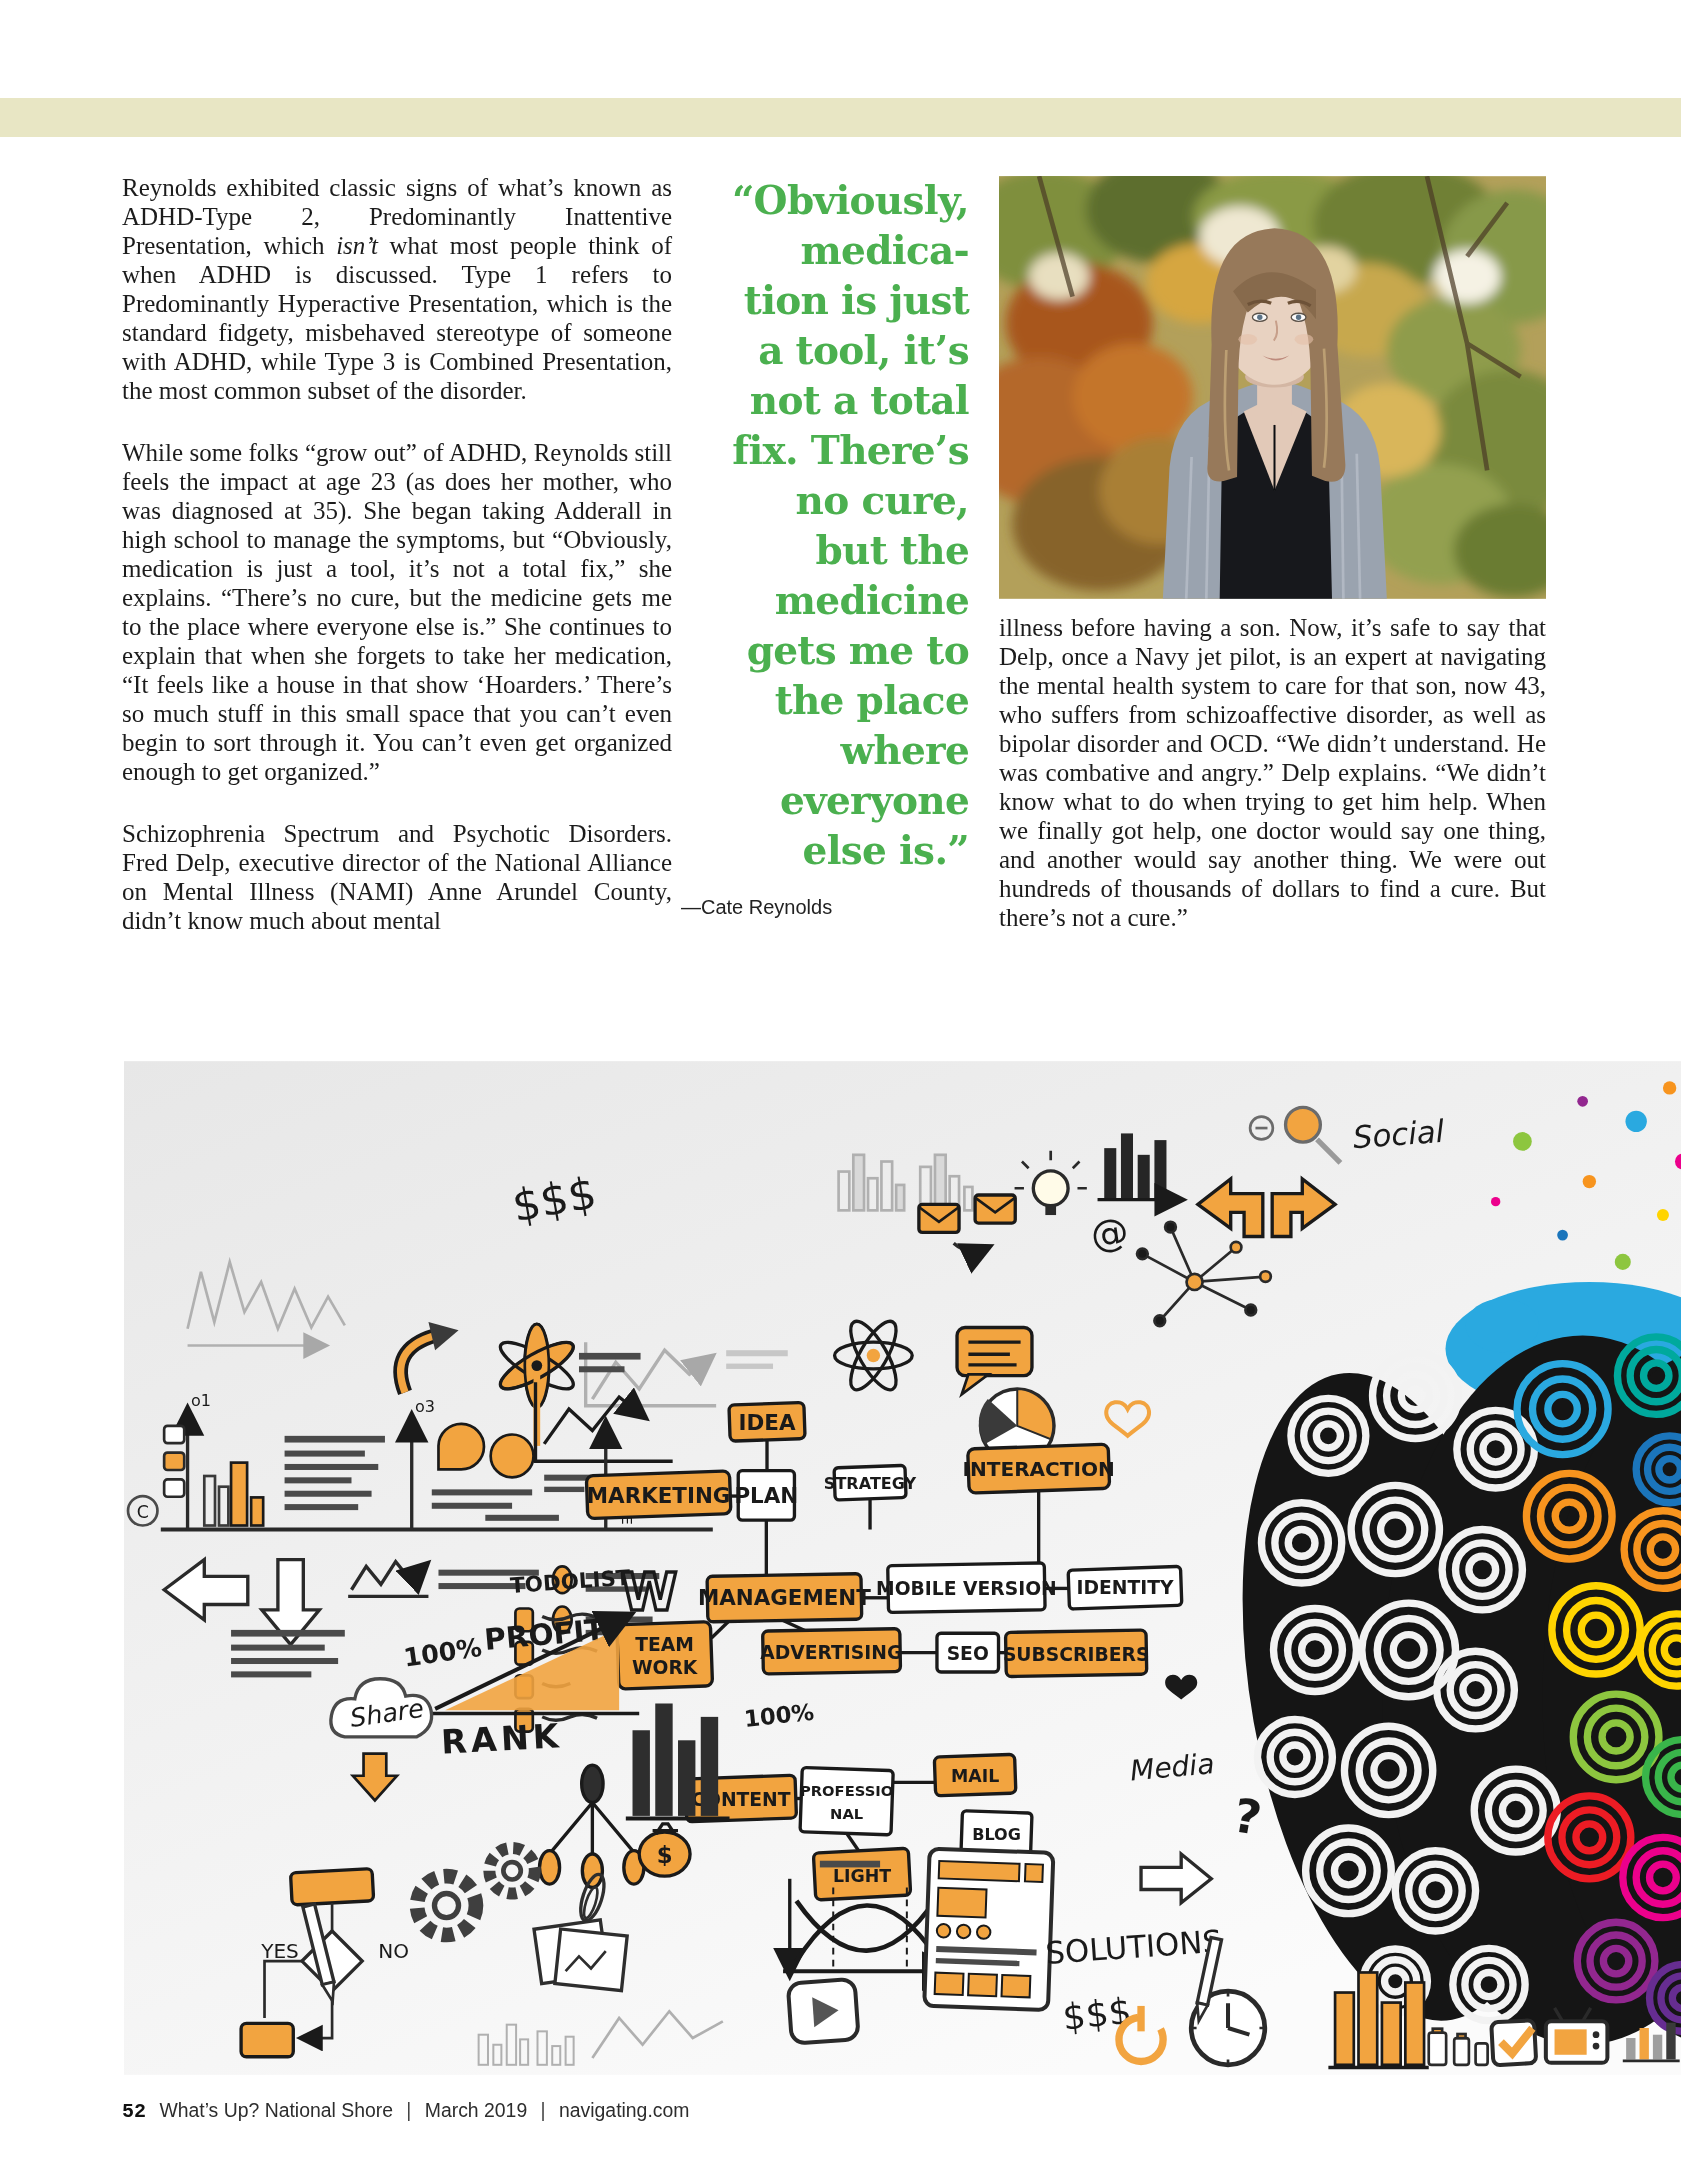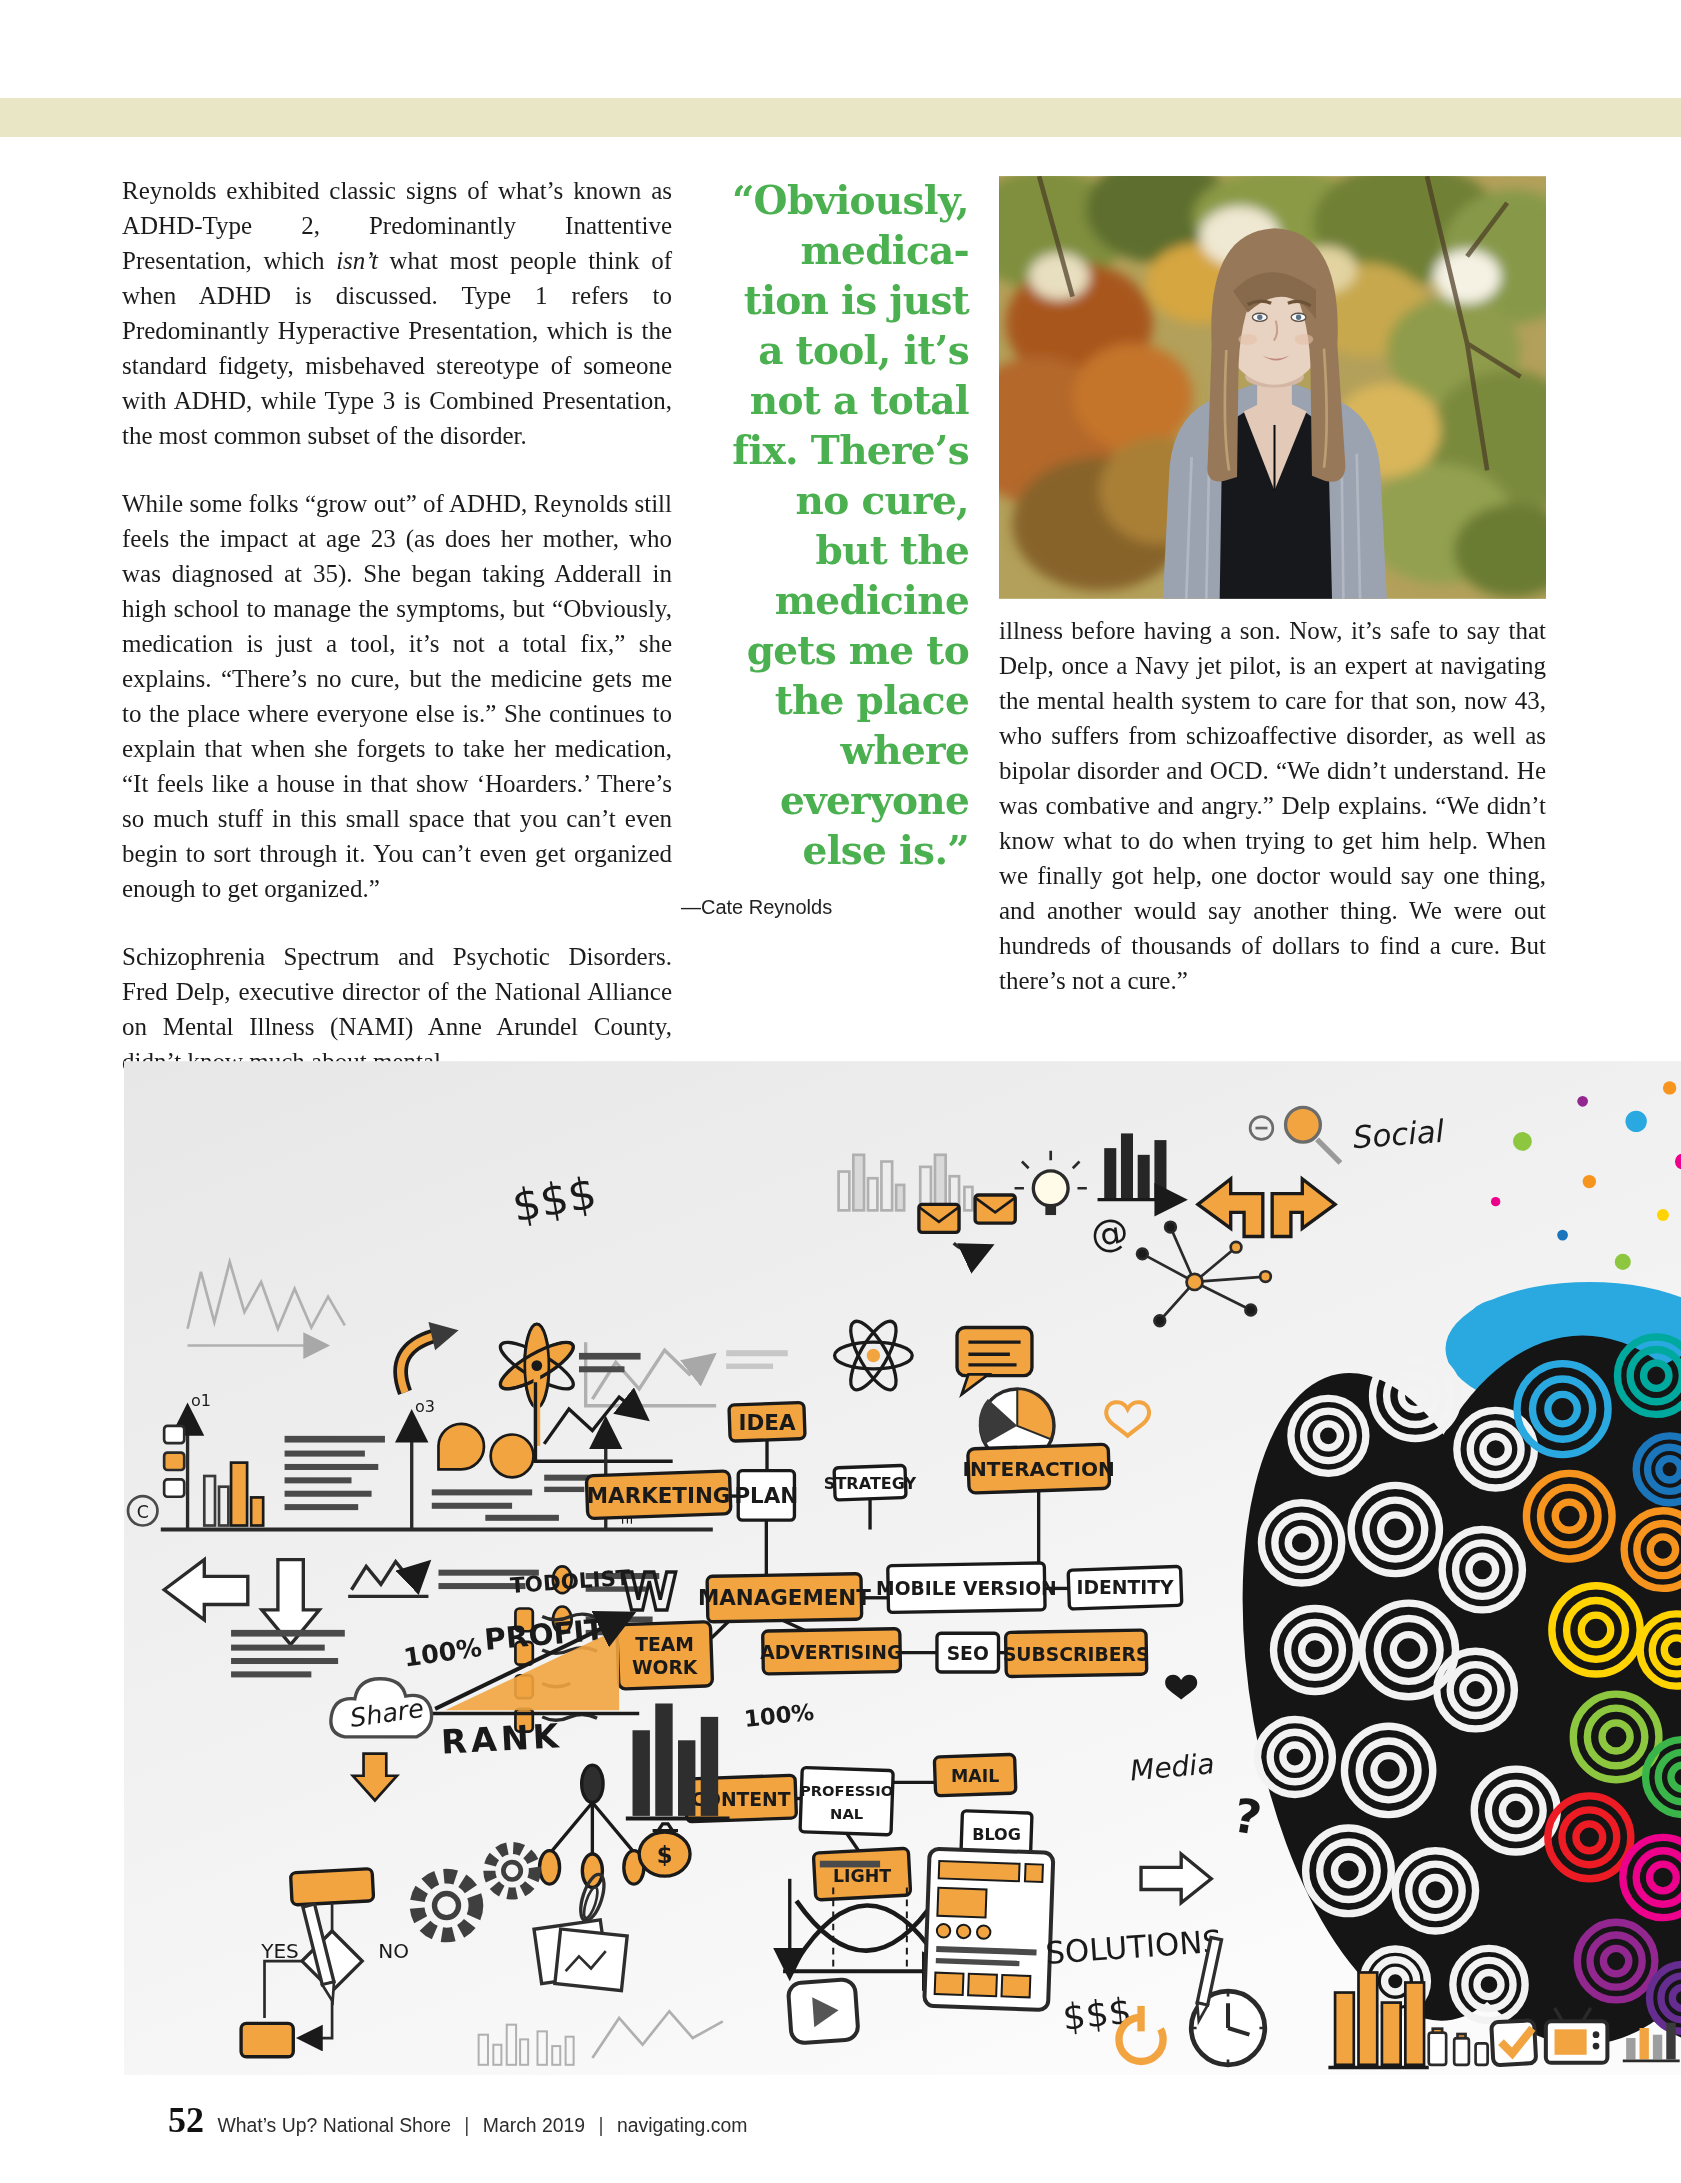--- a/index.html
+++ b/index.html
@@ -1,33 +1,33 @@
 <!DOCTYPE html>
 <html lang="en" style="font-size:10.7px"><head>
 <meta charset="utf-8">
 <style>
   html,body{margin:0;padding:0;background:#fff;}
   .page{position:relative;width:1681px;height:2183px;background:#ffffff;overflow:hidden;
         font-family:"Liberation Serif","DejaVu Serif",serif;color:#1c1c1c;}
   .topbar{position:absolute;left:0;top:98px;width:1681px;height:39px;background:#e8e6c4;}
-  .col{position:absolute;text-align:justify;font-size:25px;line-height:35px;hyphens:auto;}
+  .col{position:absolute;text-align:justify;font-size:25px;line-height:29px;hyphens:auto;}
   .col p{margin:0 0 33px 0;}
   .lead{font-weight:normal;}
   .quote{position:absolute;left:681px;top:175px;width:288px;text-align:right;
          color:#4bb04f;font-family:"DejaVu Serif",serif;font-weight:bold;
          font-size:39px;line-height:50px;letter-spacing:-0.7px;white-space:pre-line;}
   .attrib{position:absolute;left:681px;top:896px;width:288px;
           font-family:"Liberation Sans","DejaVu Sans",sans-serif;font-size:20px;color:#222;}
   .photo{position:absolute;left:999px;top:176px;}
   .illustration{position:absolute;left:124px;top:1061px;}
   #left-col{left:122px;top:173px;width:550px;}
   #right-col{left:999px;top:613px;width:547px;}
   .footer{position:absolute;left:122px;top:2099px;display:flex;align-items:baseline;gap:13.4px;
           font-family:"Liberation Sans","DejaVu Sans",sans-serif;font-size:19.4px;color:#2d2d2d;}
-  .pageno{font-family:Liberation Serif, serif;font-weight:bold;font-size:36px;color:#111;margin-left:46px;}
+  .pageno{font-family:Liberation Mono, monospace;font-weight:bold;font-size:20px;color:#111;}
   .fsep{color:#444;}
   
   .sw circle{fill:none;stroke-width:11;}
   .lbl{font-family:"DejaVu Sans",sans-serif;font-weight:bold;fill:#1a1a1a;}
   .hand{font-family:"DejaVu Sans",sans-serif;fill:#1a1a1a;}
   .gray{stroke:#b0b0b0;fill:none;}
   .dk{stroke:#1a1a1a;fill:none;}
 </style>
 </head>
 <body>

